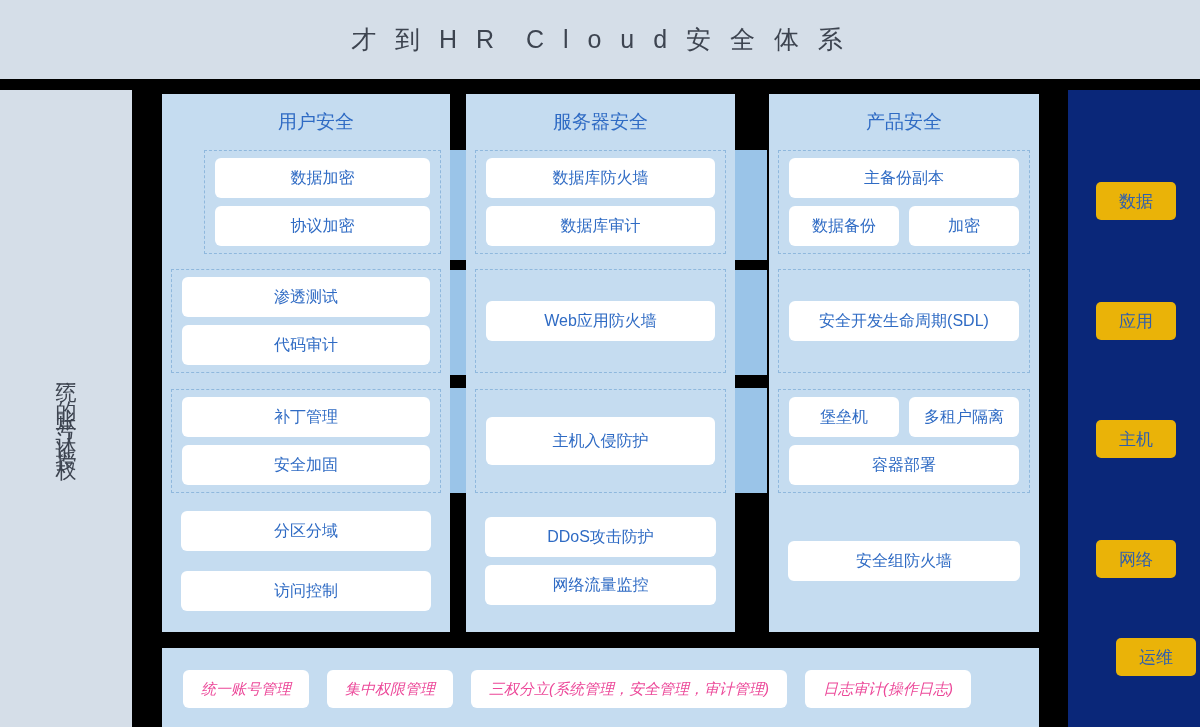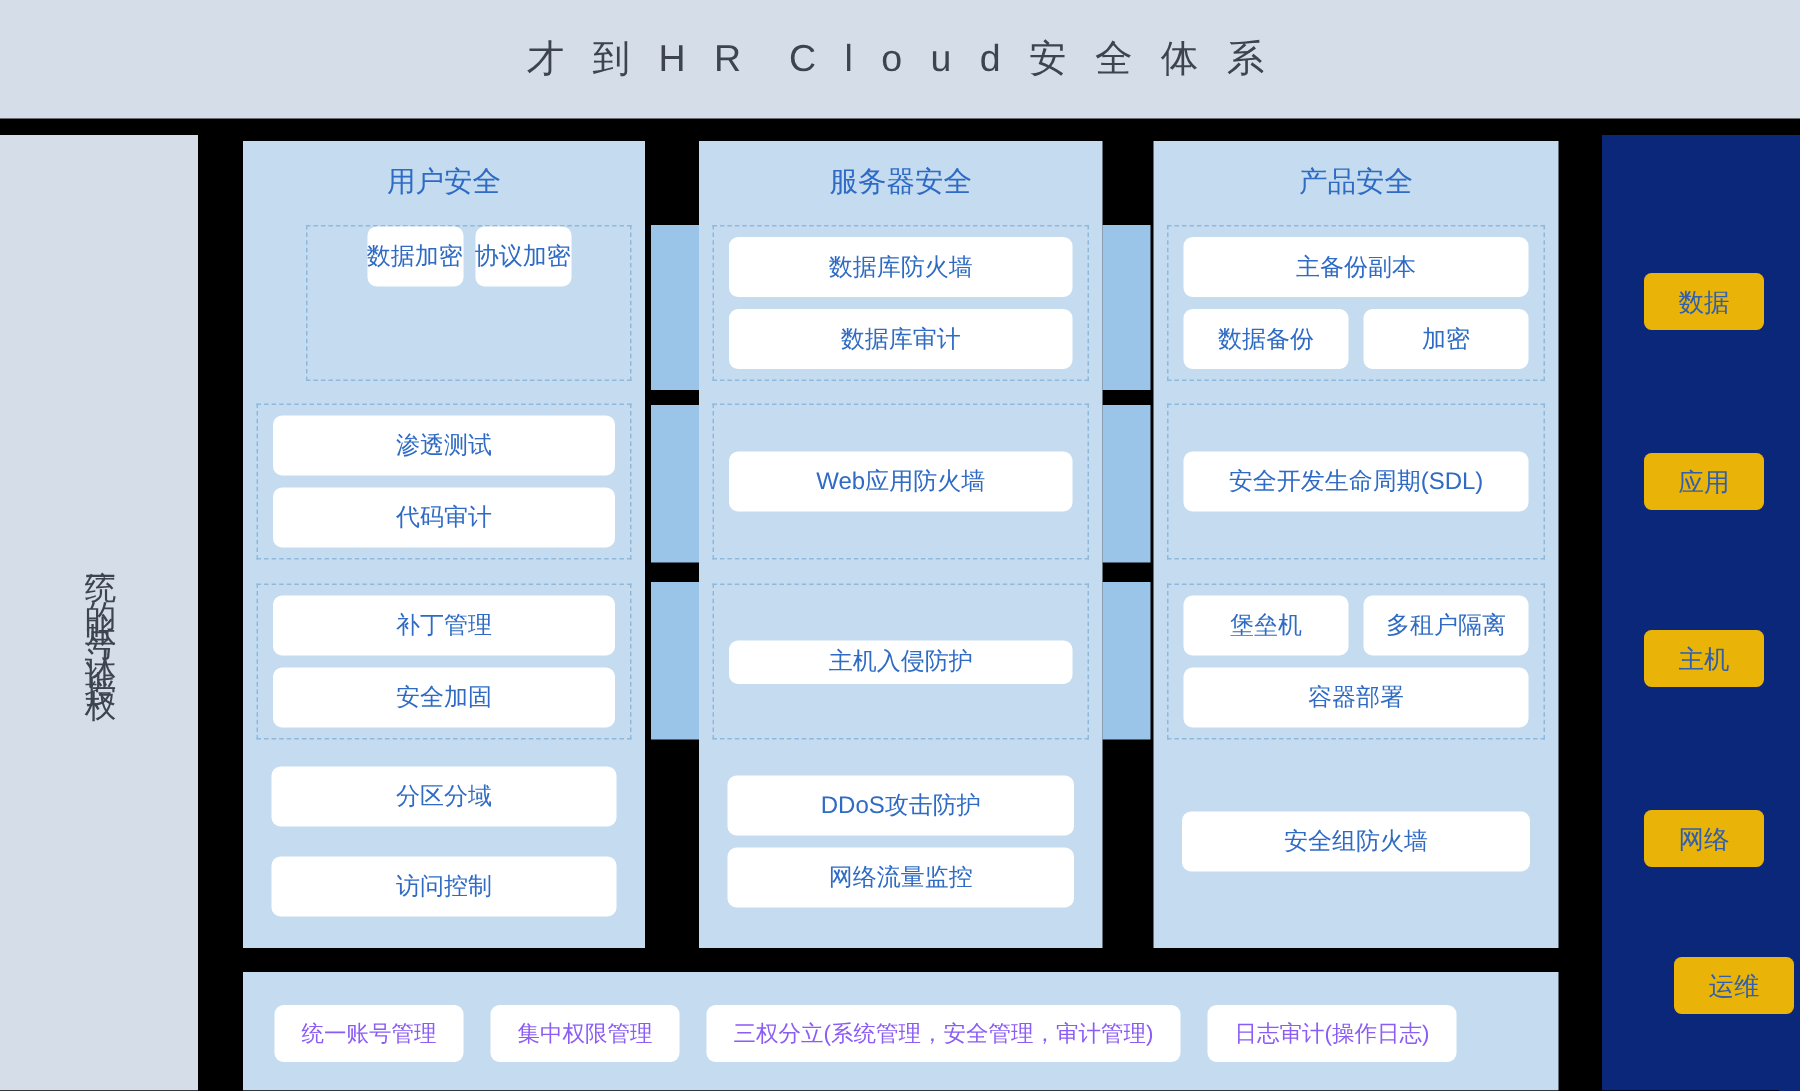--- a/index.html
+++ b/index.html
@@ -86,21 +86,21 @@
   }
 
   
   .column {
     position: absolute;
     top: 94px;
     width: 268px;
     height: 538px;
     background: #c5dcf0;
   }
-  #col-user   { left: 162px; }
+  #col-user   { left: 162px; padding-left: 20px; }
   #col-server { left: 466px; width: 269px; }
   #col-product{ left: 769px; width: 270px; }
 
   .col-header {
     height: 56px;
     line-height: 56px;
     text-align: center;
     font-size: 19px;
     color: #2f6bc4;
   }
@@ -146,22 +146,23 @@
   }
   .bottom-chip {
     height: 38px;
     background: #ffffff;
     border-radius: 6px;
     display: flex;
     align-items: center;
     justify-content: center;
     padding: 0 18px;
     font-size: 15px;
-    color: #8b5cf6;
+    color: #ec4899;
     white-space: nowrap;
+    font-style: italic;
   }
 </style>
 </head>
 <body>
 
 <div id="title-bar">
   <div id="title-text">才 到 H R  C l o u d 安 全 体 系</div>
 </div>
 
 <div id="left-panel">
@@ -175,21 +176,21 @@
     <div class="connector" style="left: 434px; top: 270px; height: 105px; background: rgb(154, 196, 232);"></div>
     <div class="connector" style="left: 434px; top: 388px; height: 105px; background: rgb(154, 196, 232);"></div>
     <div class="connector" style="left: 735px; top: 150px; height: 110px; background: rgb(154, 196, 232);"></div>
     <div class="connector" style="left: 735px; top: 270px; height: 105px; background: rgb(154, 196, 232);"></div>
     <div class="connector" style="left: 735px; top: 388px; height: 105px; background: rgb(154, 196, 232);"></div>
   </div>
 
 <div class="column" id="col-user">
   <div class="col-header">用户安全</div>
   <div class="col-groups">
-      <div class="group dashed-full" style="position: absolute; top: 56px; height: 104px; left: 9px; right: 9px; box-sizing: border-box; display: flex; flex-direction: row; justify-content: center; gap: 8px; padding: 0px 10px; margin-left: 33px;">
+      <div class="group dashed-full" style="position: absolute; top: 56px; height: 104px; left: 9px; right: 9px; box-sizing: border-box; display: flex; flex-direction: column; justify-content: center; gap: 8px; padding: 0px 10px; margin-left: 33px;">
         <div class="card" style="height: 40px;">数据加密</div>
         <div class="card" style="height: 40px;">协议加密</div>
       </div>
       <div class="group dashed-full" style="position: absolute; top: 175px; height: 104px; left: 9px; right: 9px; box-sizing: border-box; display: flex; flex-direction: column; justify-content: center; gap: 8px; padding: 0px 10px;">
         <div class="card" style="height: 40px; text-align: right;">渗透测试</div>
         <div class="card" style="height: 40px;">代码审计</div>
       </div>
       <div class="group dashed-full" style="position: absolute; top: 295px; height: 104px; left: 9px; right: 9px; box-sizing: border-box; display: flex; flex-direction: column; justify-content: center; gap: 8px; padding: 0px 10px;">
         <div class="card" style="height: 40px;">补丁管理</div>
         <div class="card" style="height: 40px;">安全加固</div>
@@ -205,21 +206,21 @@
   <div class="col-header">服务器安全</div>
   <div class="col-groups">
       <div class="group dashed-full" style="position: absolute; top: 56px; height: 104px; left: 9px; right: 9px; box-sizing: border-box; display: flex; flex-direction: column; justify-content: center; gap: 8px; padding: 0px 10px;">
         <div class="card" style="height: 40px;">数据库防火墙</div>
         <div class="card" style="height: 40px;">数据库审计</div>
       </div>
       <div class="group dashed-full" style="position: absolute; top: 175px; height: 104px; left: 9px; right: 9px; box-sizing: border-box; display: flex; flex-direction: column; justify-content: center; gap: 8px; padding: 0px 10px;">
         <div class="card" style="height: 40px;">Web应用防火墙</div>
       </div>
       <div class="group dashed-full" style="position: absolute; top: 295px; height: 104px; left: 9px; right: 9px; box-sizing: border-box; display: flex; flex-direction: column; justify-content: center; gap: 8px; padding: 0px 10px;">
-        <div class="card" style="height: 29px;">主机入侵防护</div>
+        <div class="card" style="height: 48px;">主机入侵防护</div>
       </div>
       <div class="group" style="position: absolute; top: 415px; height: 104px; left: 9px; right: 9px; box-sizing: border-box; display: flex; flex-direction: column; justify-content: center; gap: 8px; padding: 0px 10px;">
         <div class="card" style="height: 40px;">DDoS攻击防护</div>
         <div class="card" style="height: 40px;">网络流量监控</div>
       </div>
     </div>
 </div>
 
 <div class="column" id="col-product">
   <div class="col-header">产品安全</div>

